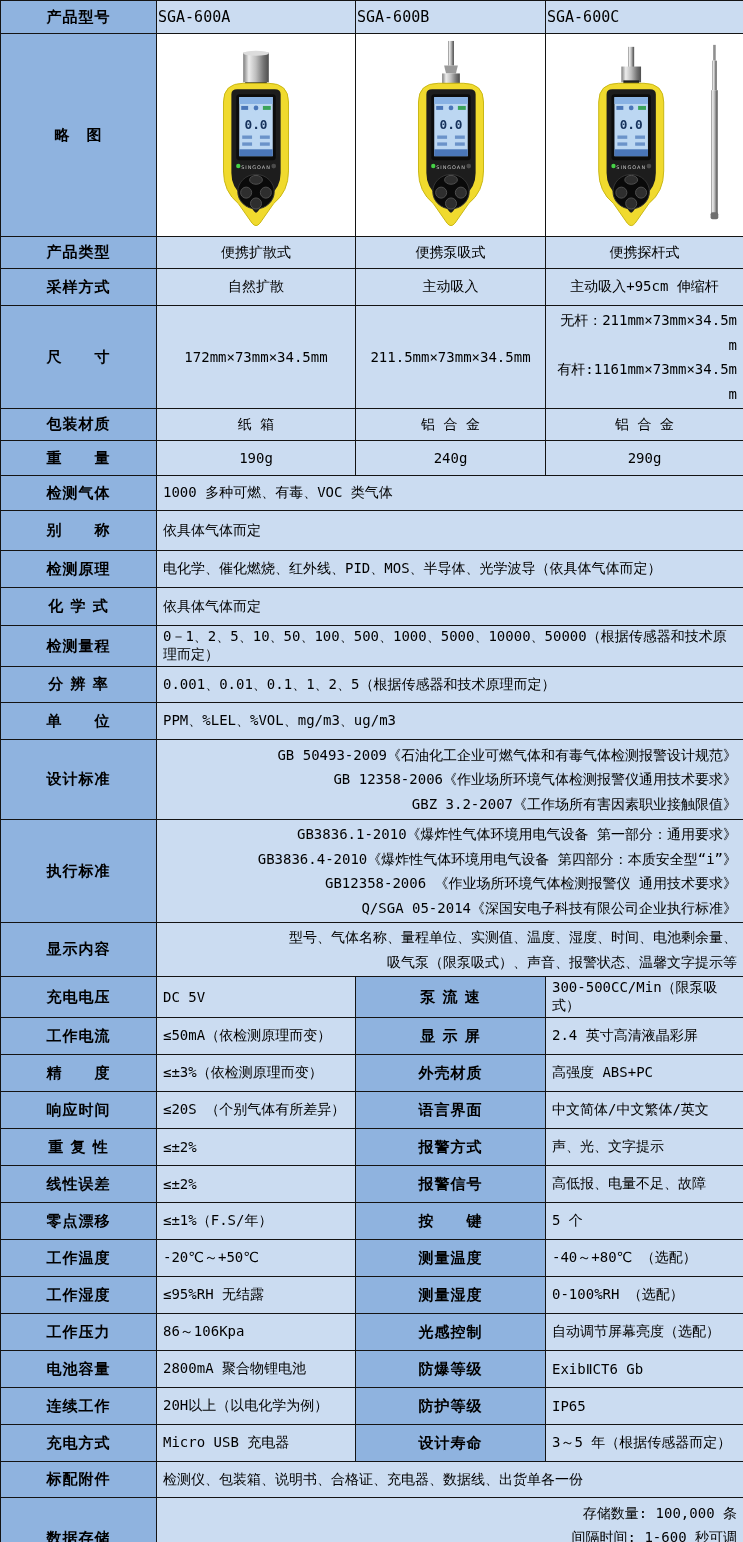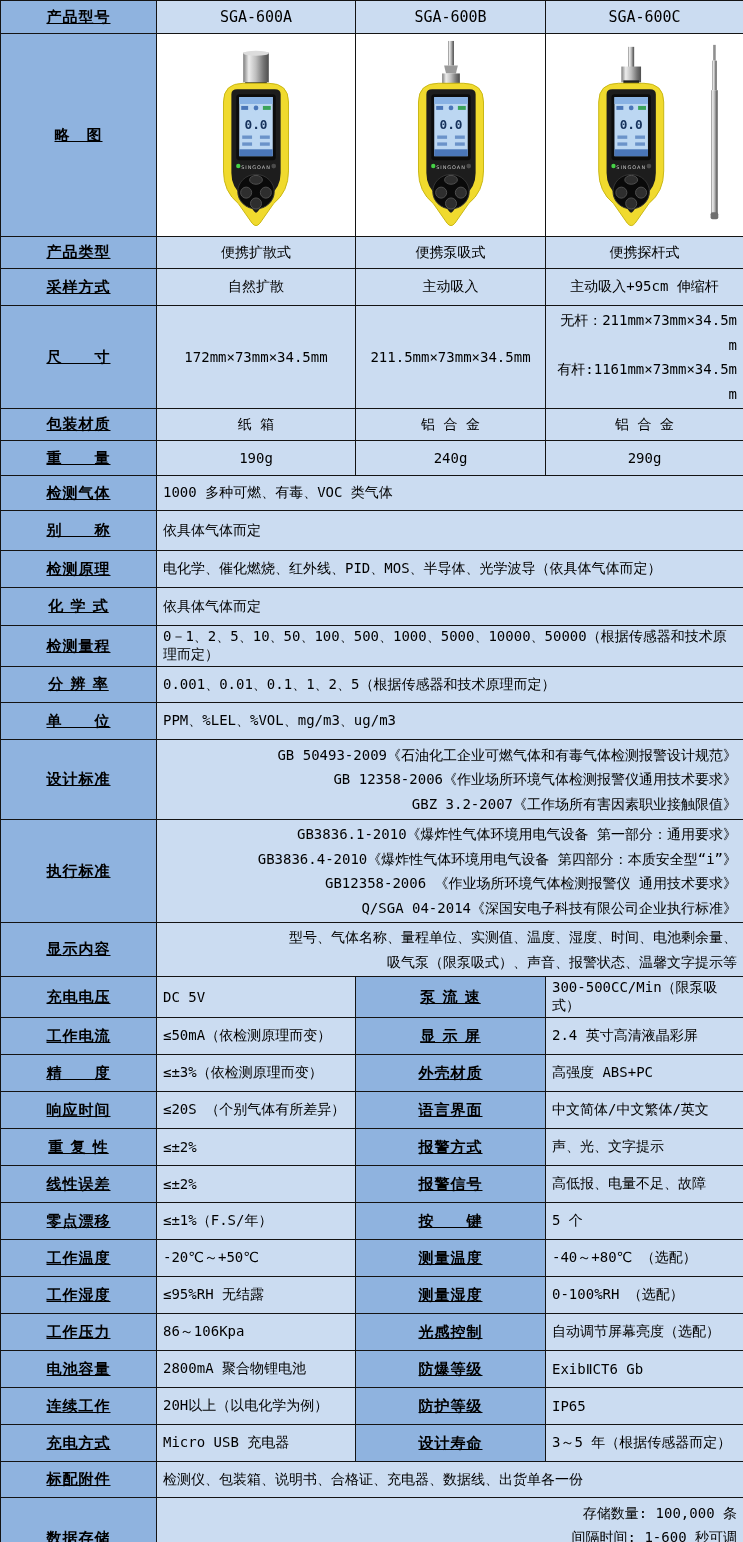--- a/index.html
+++ b/index.html
@@ -1,24 +1,24 @@
 <!DOCTYPE html>
 <html><head>
 <meta charset="utf-8">
 <style>
   html,body{margin:0;padding:0;background:#fff;}
   body{width:743px;font-family:"DejaVu Sans","Liberation Sans",sans-serif;color:#000;}
   table.spec{border-collapse:collapse;width:743px;table-layout:fixed;}
   table.spec td,table.spec th{border:1px solid #141414;overflow:hidden;word-break:break-all;}
   th.lbl{background:#8FB3DF;font-weight:bold;text-align:center;vertical-align:middle;
-         font-size:15px;letter-spacing:1px;padding:2px;text-decoration:underline;}
+         font-size:15px;letter-spacing:1px;padding:2px;}
   td.val{background:#CBDCF1;font-size:14px;vertical-align:middle;padding:2px 6px;
          font-family:"DejaVu Sans Mono","DejaVu Sans",sans-serif;}
   td.center{text-align:center;}
-  td.model{background:#CBDCF1;text-align:center;font-size:15px;vertical-align:middle;
+  td.model{background:#CBDCF1;font-size:15px;vertical-align:middle;
            font-family:"DejaVu Sans Mono","DejaVu Sans",sans-serif;}
   td.sketch{background:#ffffff;text-align:center;vertical-align:middle;padding:0;}
   .line{line-height:1.75;text-align:right;}
   .lbl .line2{line-height:1.5;}
   svg.device{display:block;margin:0 auto;}
 </style>
 </head>
 <body>
 
 <table class="spec">
@@ -176,21 +176,21 @@
       <div class="line">GB 12358-2006《作业场所环境气体检测报警仪通用技术要求》</div>
       <div class="line">GBZ 3.2-2007《工作场所有害因素职业接触限值》</div>
     </td>
   </tr>
   <tr style="height:97px">
     <th class="lbl">执行标准</th>
     <td class="val" colspan="3">
       <div class="line">GB3836.1-2010《爆炸性气体环境用电气设备  第一部分：通用要求》</div>
       <div class="line">GB3836.4-2010《爆炸性气体环境用电气设备  第四部分：本质安全型“i”》</div>
       <div class="line">GB12358-2006 《作业场所环境气体检测报警仪  通用技术要求》</div>
-      <div class="line">Q/SGA 04-2014《深国安电子科技有限公司企业执行标准》</div>
+      <div class="line">Q/SGA 05-2014《深国安电子科技有限公司企业执行标准》</div>
     </td>
   </tr>
   <tr style="height:53px">
     <th class="lbl">显示内容</th>
     <td class="val" colspan="3">
       <div class="line">型号、气体名称、量程单位、实测值、温度、湿度、时间、电池剩余量、</div>
       <div class="line">吸气泵（限泵吸式）、声音、报警状态、温馨文字提示等</div>
     </td>
   </tr>
 

